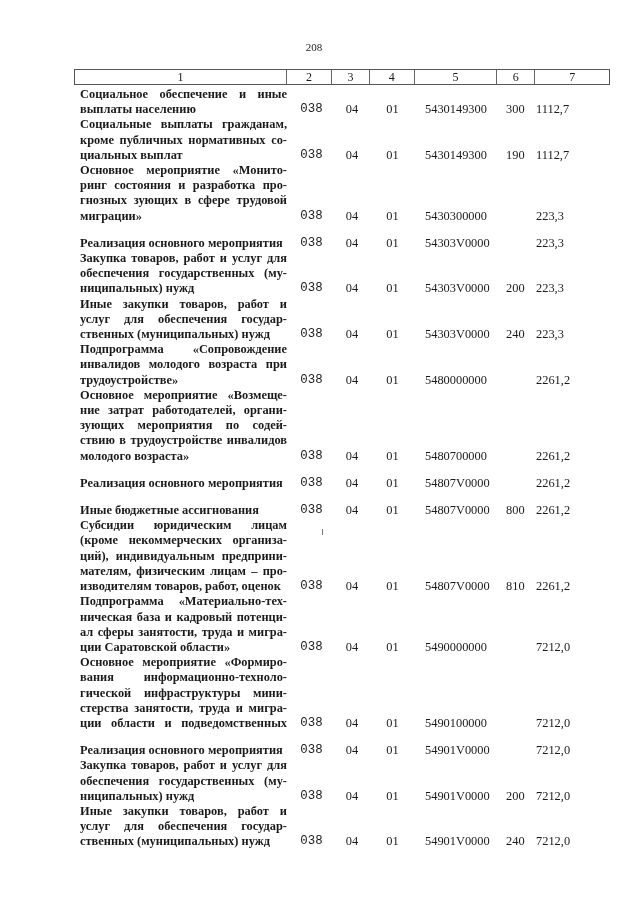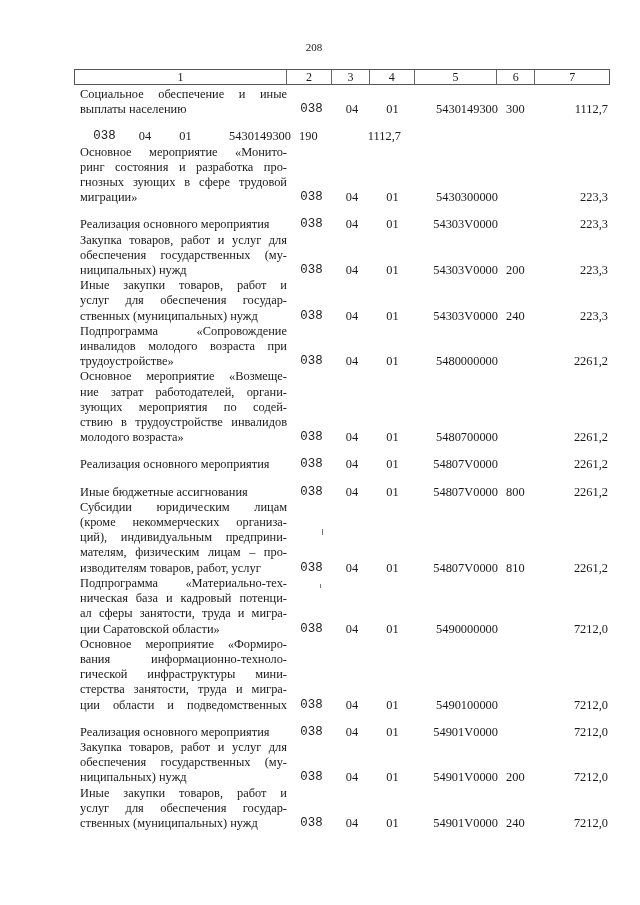--- a/index.html
+++ b/index.html
@@ -22,29 +22,29 @@
     border-right: 1px solid #666;
   }
   .header-row .hc:last-child { border-right: none; }
   .c1 { width: 213px; } .c2 { width: 45px; } .c3 { width: 38px; }
   .c4 { width: 45px; } .c5 { width: 83px; } .c6 { width: 38px; } .c7 { width: 74px; }
 
   .rows { position: absolute; top: 87px; left: 80px; width: 530px; font-size: 12.4px; }
   .row { display: flex; align-items: flex-end; line-height: 15.2px; }
   .cell-name { width: 207px; text-align: justify; }
   .cell-name span { display: block; }
-  .cell-name span.line { text-align: justify; text-align-last: justify; }
+  .cell-name span.line { text-align: justify; text-align-last: justify; font-weight: bold; }
   .cell-name span.line.last { text-align-last: left; }
   .cell { white-space: nowrap; }
   .r2 { width: 45px; text-align: center; padding-left: 4px; box-sizing: border-box; font-family: Liberation Mono, monospace; }
   .r3 { width: 38px; text-align: center; padding-left: 2px; box-sizing: border-box; }
   .r4 { width: 45px; text-align: center; box-sizing: border-box; margin-top: 12px; }
-  .r5 { width: 83px; text-align: right; padding-left: 10px; box-sizing: border-box; }
+  .r5 { width: 83px; text-align: left; padding-left: 10px; box-sizing: border-box; }
   .r6 { width: 38px; text-align: left; padding-left: 8px; box-sizing: border-box; }
-  .r7 { width: 74px; text-align: right; padding-right: 2px; box-sizing: border-box; }
+  .r7 { width: 74px; text-align: left; padding-right: 2px; box-sizing: border-box; }
   .tick { position: absolute; width: 1px; height: 6px; background: #777; }
 </style>
 </head>
 <body>
 
 <div class="page-number">208</div>
 
 <div class="header-row">
   <div class="hc c1">1</div>
   <div class="hc c2">2</div>
@@ -62,20 +62,25 @@
         <span class="line last">выплаты населению</span>
       </div>
       <div class="cell r2">038</div>
       <div class="cell r3">04</div>
       <div class="cell r4">01</div>
       <div class="cell r5">5430149300</div>
       <div class="cell r6">300</div>
       <div class="cell r7">1112,7</div>
     </div>
     <div class="row">
+      <div class="cell-name">
+        <span class="line">Социальные выплаты гражданам,</span>
+        <span class="line">кроме публичных нормативных со-</span>
+        <span class="line last">циальных выплат</span>
+      </div>
       <div class="cell r2">038</div>
       <div class="cell r3">04</div>
       <div class="cell r4">01</div>
       <div class="cell r5">5430149300</div>
       <div class="cell r6">190</div>
       <div class="cell r7">1112,7</div>
     </div>
     <div class="row">
       <div class="cell-name">
         <span class="line">Основное мероприятие «Монито-</span>
@@ -176,21 +181,21 @@
       <div class="cell r5">54807V0000</div>
       <div class="cell r6">800</div>
       <div class="cell r7">2261,2</div>
     </div>
     <div class="row">
       <div class="cell-name">
         <span class="line">Субсидии юридическим лицам</span>
         <span class="line">(кроме некоммерческих организа-</span>
         <span class="line">ций), индивидуальным предприни-</span>
         <span class="line">мателям, физическим лицам – про-</span>
-        <span class="line last">изводителям товаров, работ, услуг</span>
+        <span class="line last">изводителям товаров, работ, оценок</span>
       </div>
       <div class="cell r2">038</div>
       <div class="cell r3">04</div>
       <div class="cell r4">01</div>
       <div class="cell r5">54807V0000</div>
       <div class="cell r6">810</div>
       <div class="cell r7">2261,2</div>
     </div>
     <div class="row">
       <div class="cell-name">

